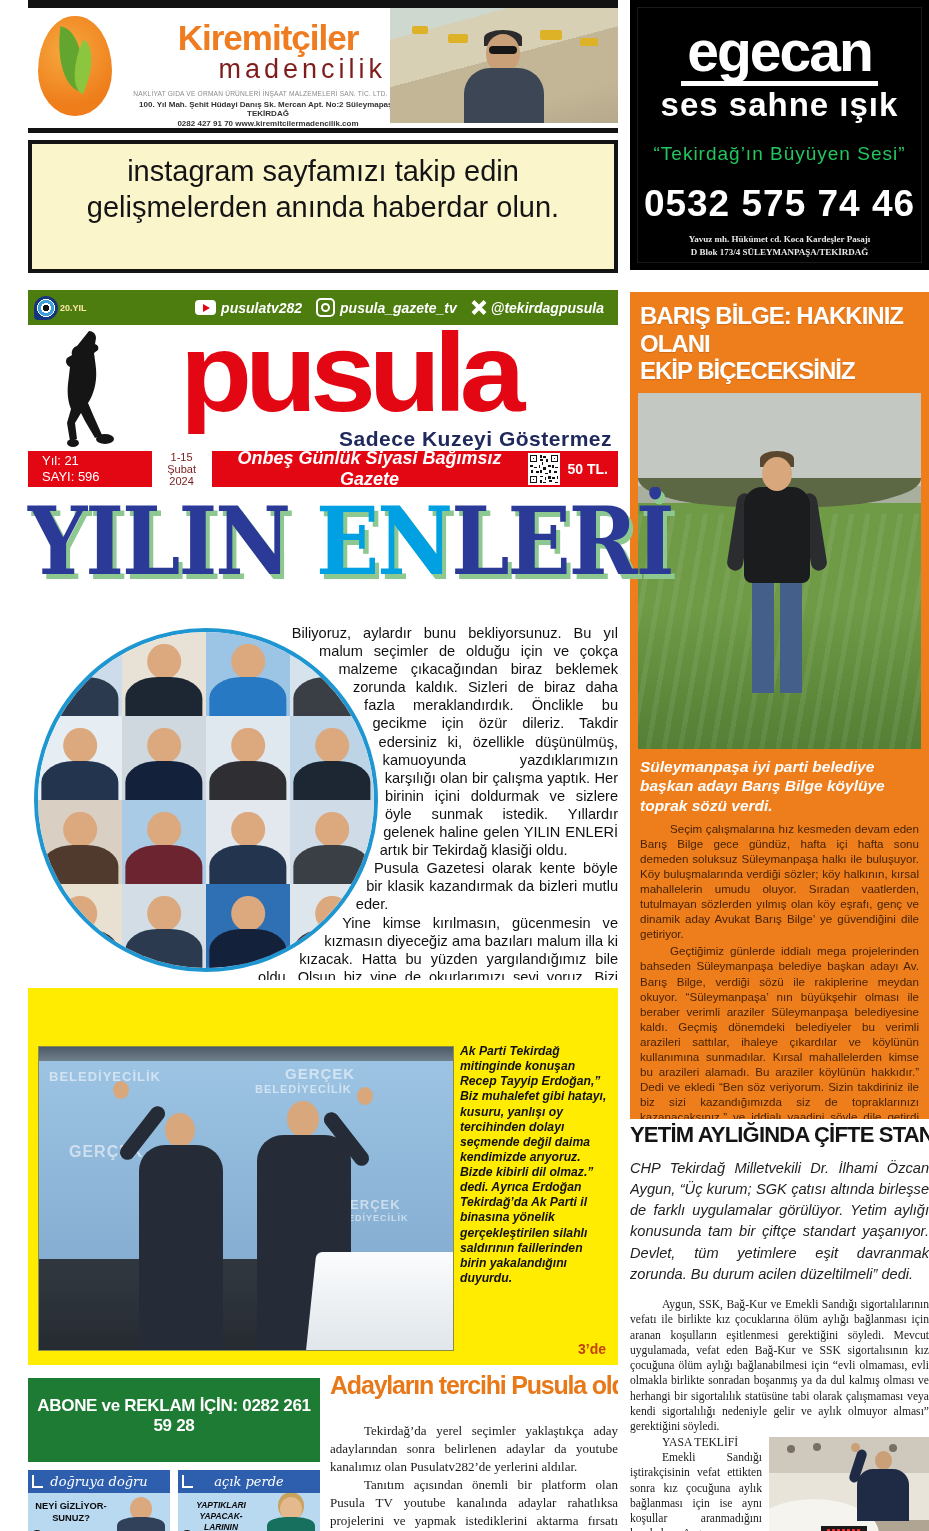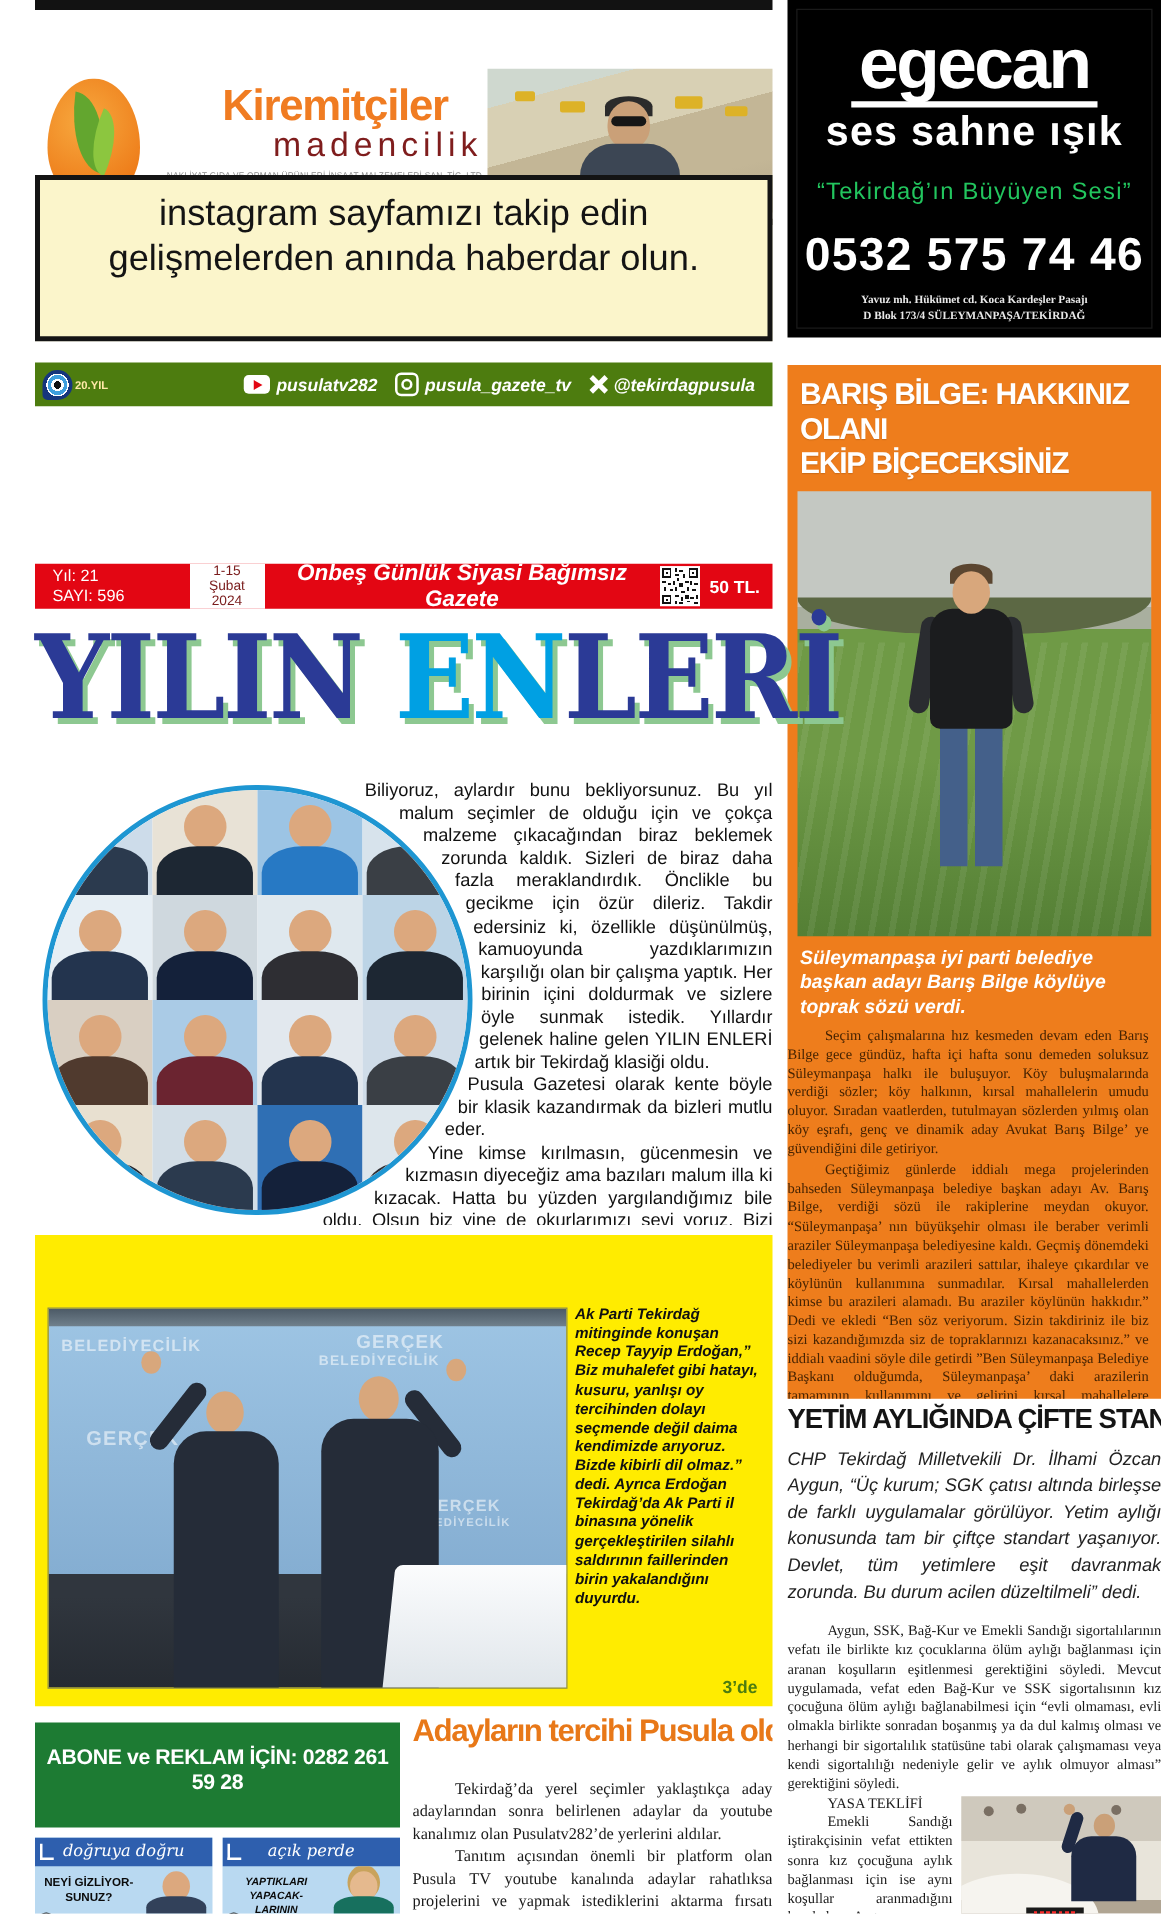--- a/index.html
+++ b/index.html
@@ -1,20 +1,20 @@
 <!DOCTYPE html>
 <html lang="tr"><head>
 <meta charset="utf-8">
 <style>
   html,body{margin:0;padding:0;background:#ffffff;}
   #page{position:relative;width:929px;height:1531px;overflow:hidden;background:#fff;
         font-family:"Liberation Sans",sans-serif;color:#111;}
   
   .top-strip{position:absolute;left:28px;top:0;width:590px;height:8px;background:#121212;}
-  #ad-km{position:absolute;left:28px;top:8px;width:590px;height:120px;background:#fff;border-bottom:5px solid #121212;margin-top:47px;}
+  #ad-km{position:absolute;left:28px;top:8px;width:590px;height:120px;background:#fff;border-bottom:5px solid #121212;}
   .km-logo{position:absolute;left:10px;top:8px;width:74px;height:100px;background:radial-gradient(circle at 40% 35%,#f7a93f,#ee7d1a 70%);
            border-radius:50%/56% 56% 46% 46%;overflow:hidden;}
   .km-leaf{position:absolute;background:#63a62f;border-radius:0 100% 0 100%;}
   .km-leaf.l1{left:18px;top:12px;width:30px;height:62px;transform:rotate(8deg);}
   .km-leaf.l2{left:34px;top:26px;width:22px;height:50px;transform:rotate(24deg);background:#8cc63f;}
   .km-text{position:absolute;left:96px;top:12px;width:288px;text-align:center;}
   .km-brand{font-size:35px;font-weight:800;color:#f07c22;letter-spacing:-1px;line-height:1;}
   .km-sub{font-size:27px;color:#7f1d1d;letter-spacing:4px;line-height:1;margin-top:1px;text-align:right;padding-right:26px;}
   .km-l1{font-size:6.6px;color:#8a8a8a;margin-top:7px;letter-spacing:.2px;}
   .km-l2{font-size:8px;color:#333;font-weight:700;margin-top:3px;}
@@ -80,21 +80,21 @@
   .bb-head{position:absolute;left:124px;top:64px;width:30px;height:34px;border-radius:50%;background:#d8a77c;}
   .bb-hair{position:absolute;left:122px;top:58px;width:34px;height:16px;border-radius:50% 50% 0 0;background:#5b4630;}
   .bb-vest{position:absolute;left:106px;top:94px;width:66px;height:96px;border-radius:18px 18px 8px 8px;background:#1b1c1e;}
   .bb-arm{position:absolute;width:16px;height:78px;border-radius:8px;background:#2a2c30;top:100px;}
   .bb-arm.a1{left:94px;transform:rotate(9deg);}
   .bb-arm.a2{left:168px;transform:rotate(-9deg);}
   .bb-leg{position:absolute;width:22px;height:112px;background:#44608a;top:188px;}
   .bb-leg.g1{left:114px;}
   .bb-leg.g2{left:142px;}
   .bb-caption{padding:8px 10px 0 10px;font-size:15.5px;font-weight:700;font-style:italic;line-height:1.25;}
-  .bb-body{padding:6px 10px 0 0;font-family:Liberation Serif, serif;font-size:11.6px;line-height:1.3;color:#462302;text-align:justify;}
+  .bb-body{padding:6px 10px 0 10px;font-family:Liberation Sans, sans-serif;font-size:11.6px;line-height:1.3;color:#462302;text-align:justify;}
   .bb-body p{margin:0 0 2px 0;text-indent:30px;}
   
   #story-yilin{position:absolute;left:28px;top:496px;width:590px;height:486px;}
   .yl-hl{margin:0;font-family:"DejaVu Serif",serif;font-size:83px;font-weight:800;letter-spacing:-2px;line-height:1;
          color:#2b3a96;text-shadow:4px 4px 0 #8dc891;white-space:nowrap;transform:scaleY(1.12);transform-origin:top left;}
   .yl-hl .cy{color:#00a0e3;}
   .yl-body{position:absolute;left:0;top:128px;width:590px;height:356px;font-size:14.6px;line-height:1.24;text-align:justify;overflow:hidden;}
   .yl-body p{margin:0;}
   .collage{float:left;width:344px;height:344px;margin:4px 10px 0 6px;shape-outside:circle(50%);border-radius:50%;
            border:4px solid #1e96d2;overflow:hidden;display:grid;grid-template-columns:repeat(4,1fr);grid-template-rows:repeat(4,1fr);
@@ -118,21 +118,21 @@
             background:linear-gradient(#9ec5e4,#85aed2 70%,#30363e 70% 76%,#262b32 100%);}
   .er-truss{position:absolute;left:0;top:0;width:100%;height:14px;background:linear-gradient(#4c5a66,#70808c);}
   .er-ghost{position:absolute;color:rgba(255,255,255,.55);font-weight:800;letter-spacing:1px;}
   .er-fig{position:absolute;}
   .er-head{position:absolute;border-radius:50%;background:#d8a77c;}
   .er-torso{position:absolute;border-radius:26px 26px 0 0;background:#252c38;}
   .er-arm{position:absolute;border-radius:9px;background:#252c38;}
   .er-hand{position:absolute;border-radius:50%;background:#d8a77c;}
   .er-podium{position:absolute;right:-8px;bottom:-4px;width:150px;height:102px;background:linear-gradient(#fbfcfd,#dfe5ea);transform:skewX(-6deg);border-radius:6px 6px 0 0;}
   .er-col{position:absolute;left:432px;top:56px;width:152px;height:312px;font-size:12.2px;font-weight:700;font-style:italic;line-height:1.24;color:#101010;}
-  .er-ref{position:absolute;right:6px;bottom:-2px;color:#4d7c0f;font-size:14px;font-weight:800;font-style:normal;}
+  .er-ref{position:absolute;right:6px;bottom:-2px;color:#c2410c;font-size:14px;font-weight:800;font-style:normal;}
   
   #bar-abone{position:absolute;left:28px;top:1378px;width:292px;height:84px;background:#1d7b33;color:#fff;
              font-size:17px;font-weight:800;text-align:center;padding-top:0;box-sizing:border-box;}
   #bar-abone div{margin-top:18px;letter-spacing:-.3px;}
   
   .colbox{position:absolute;top:1470px;width:142px;height:75px;background:#b9d9f1;overflow:hidden;}
   #colbox-1{left:28px;} #colbox-2{left:178px;}
   .cb-head{height:23px;background:#2e5fae;color:#fff;font-size:13px;font-style:italic;font-family:"DejaVu Serif",serif;
            display:flex;align-items:center;justify-content:center;gap:4px;position:relative;}
   .cb-corner{position:absolute;left:4px;top:5px;width:9px;height:11px;border-left:2px solid #fff;border-bottom:2px solid #fff;}
@@ -228,20 +228,29 @@
         </span>
       <span class="soc">
           <span class="ig-icon"></span>
           <span>pusula_gazete_tv</span>
         </span>
       <span class="soc">
           <span class="x-icon"></span>
           <span>@tekirdagpusula</span>
         </span>
     </div>
+    <div class="mh-mid">
+      <svg class="ataturk" viewBox="0 0 70 120">
+        <path d="M38,2c4,0 7,3 7,7l-1,6c3,1 4,3 3,6l-4,3c1,8 3,18 2,26c-1,10 -4,18 -8,24l6,14l8,18l-7,3l-10,-17l-4,-8l-6,10l2,16l-7,2l-3,-18l4,-14c-3,-7 -4,-16 -3,-25l2,-17c-4,-2 -5,-6 -3,-9l5,-3c-1,-4 1,-8 5,-9z" fill="#151515"></path>
+        <ellipse cx="54" cy="110" rx="9" ry="5" fill="#151515"></ellipse>
+        <ellipse cx="22" cy="114" rx="6" ry="4" fill="#151515"></ellipse>
+      </svg>
+      <div class="mh-logo">pusula</div>
+      <div class="mh-tagline">Sadece Kuzeyi Göstermez</div>
+    </div>
     <div class="mh-bot">
       <div class="mh-issue">
         <div>Yıl: 21</div>
         <div>SAYI: 596</div>
       </div>
       <div class="mh-date">
         <div>1-15</div>
         <div>Şubat</div>
         <div>2024</div>
       </div>

